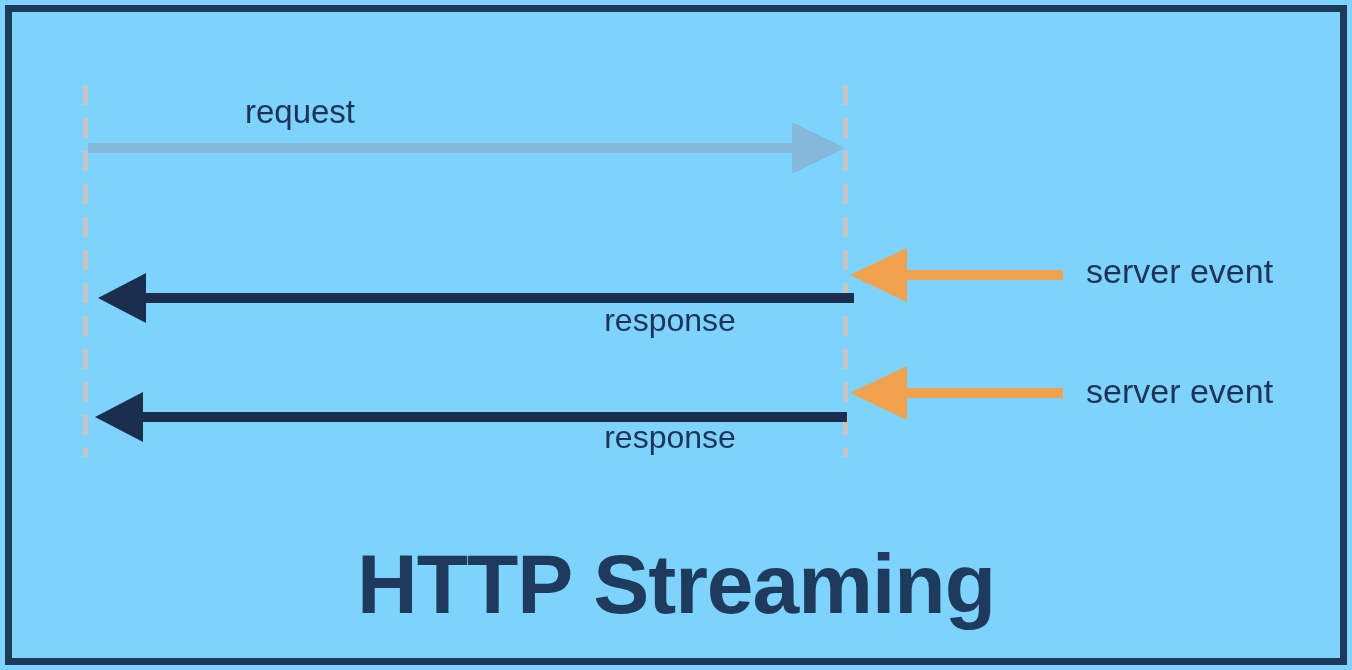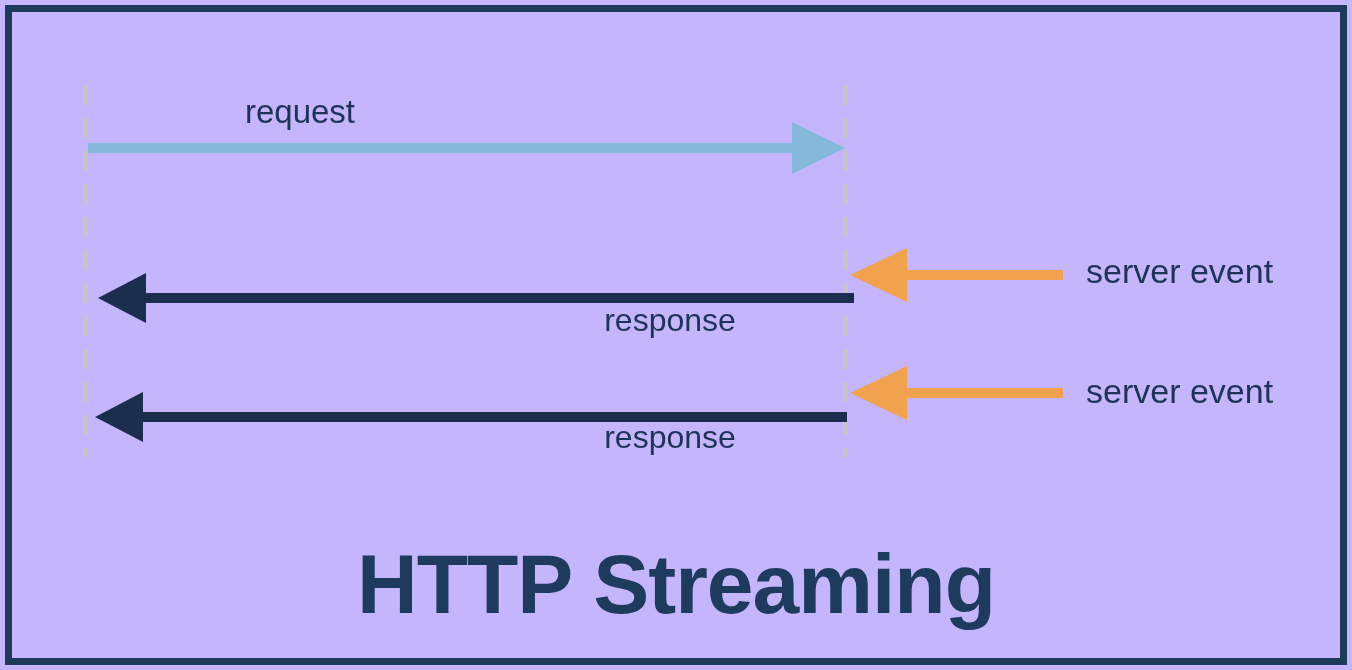--- a/index.html
+++ b/index.html
@@ -5,21 +5,21 @@
   html, body {
     margin: 0;
     padding: 0;
     background: #ffffff;
     font-family: "Liberation Sans", sans-serif;
   }
   .canvas {
     position: relative;
     width: 1352px;
     height: 670px;
-    background: #c4b5fd;
+    background: #7dd3fc;
     overflow: hidden;
   }
   .frame {
     position: absolute;
     left: 5px; top: 5px; right: 5px; bottom: 5px;
     border: 7px solid #1e3a5a;
   }
   .lifeline {
     position: absolute;
     width: 5px;

